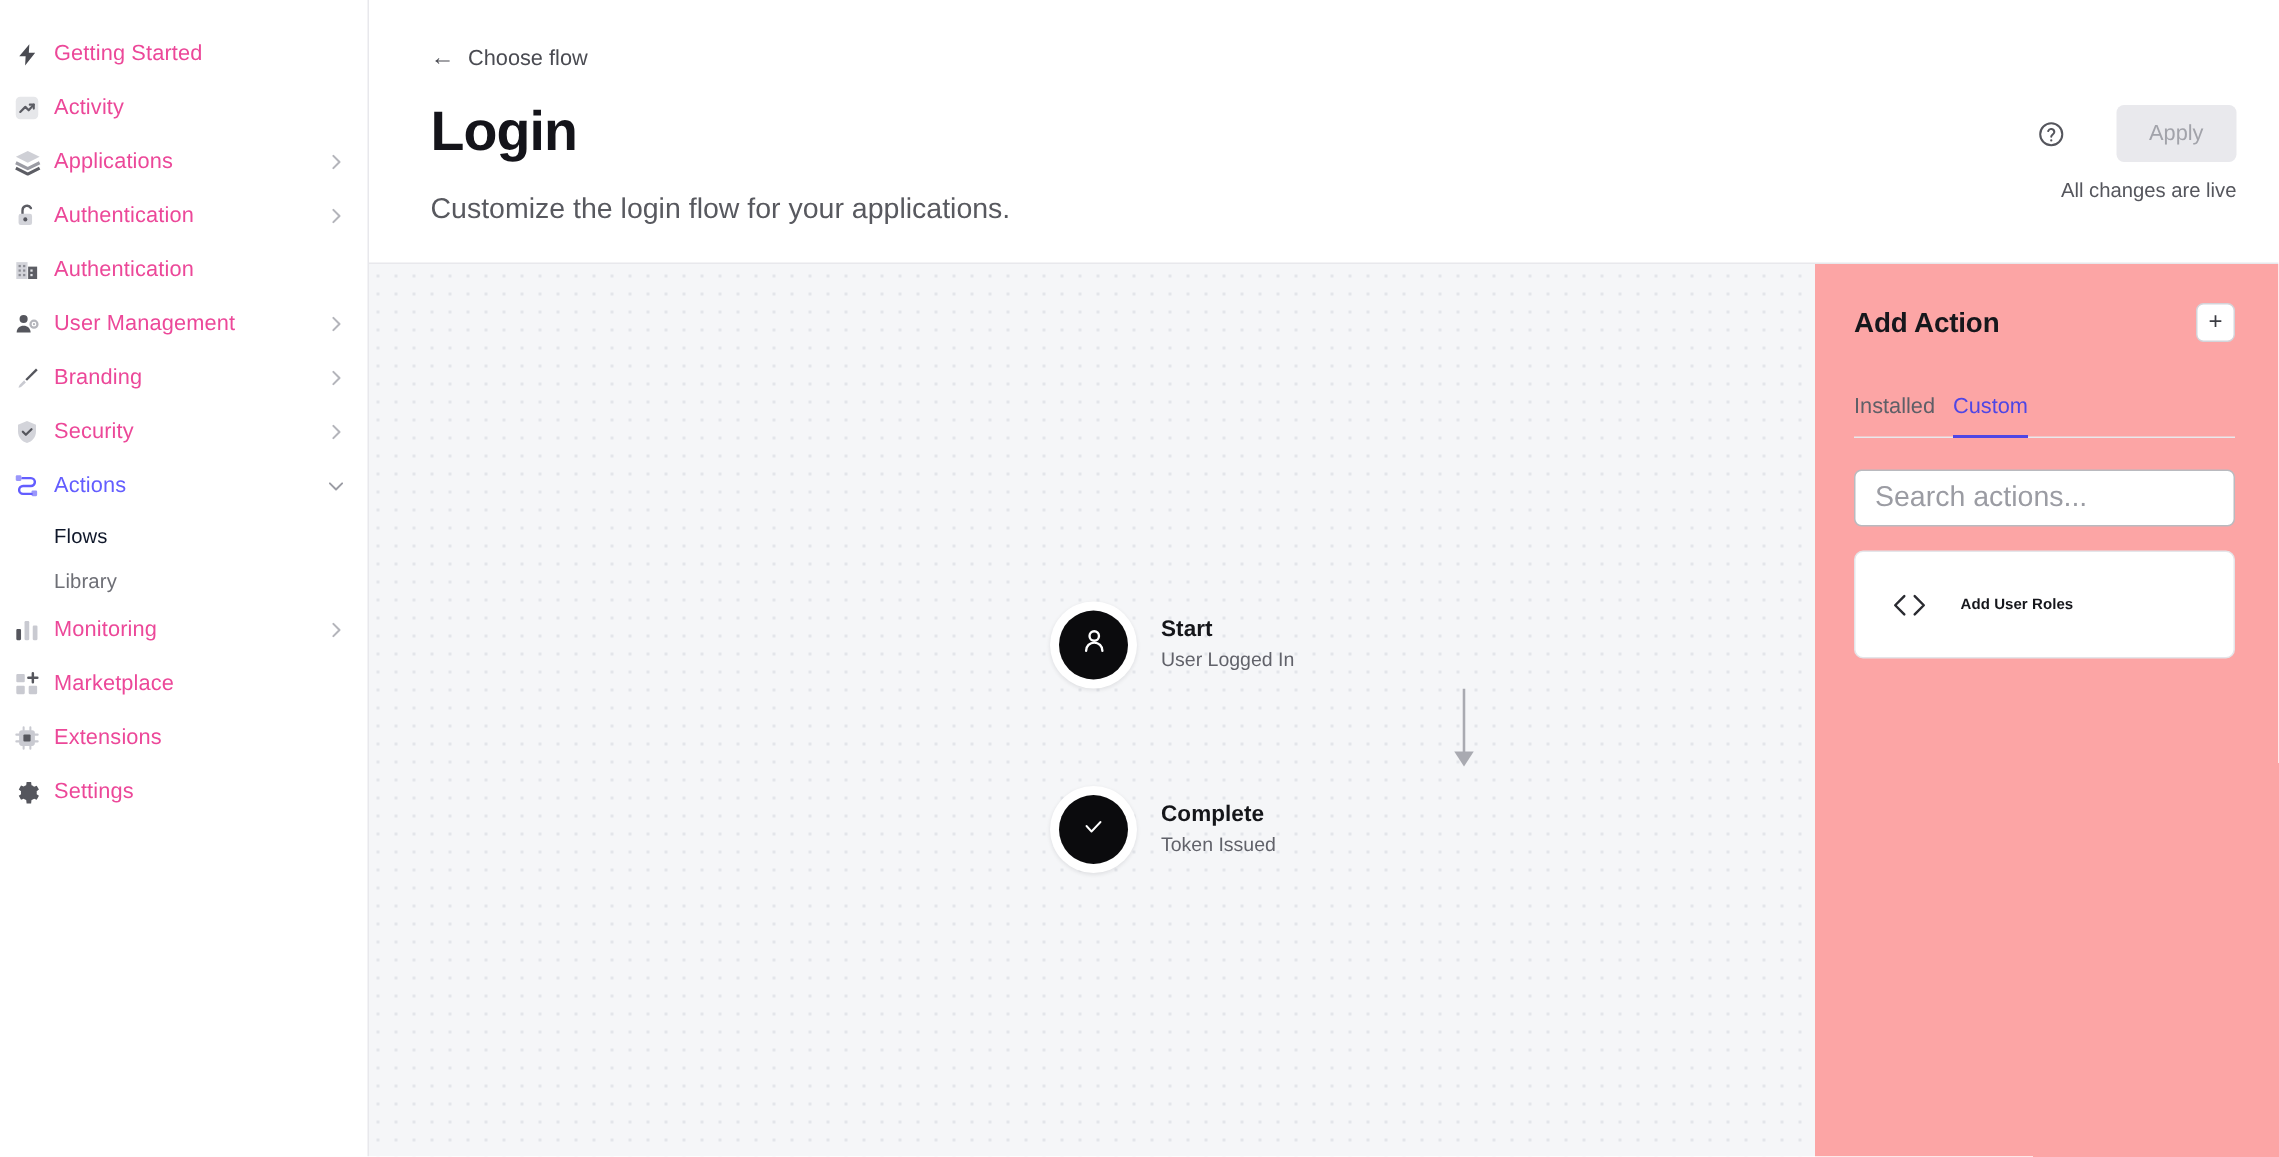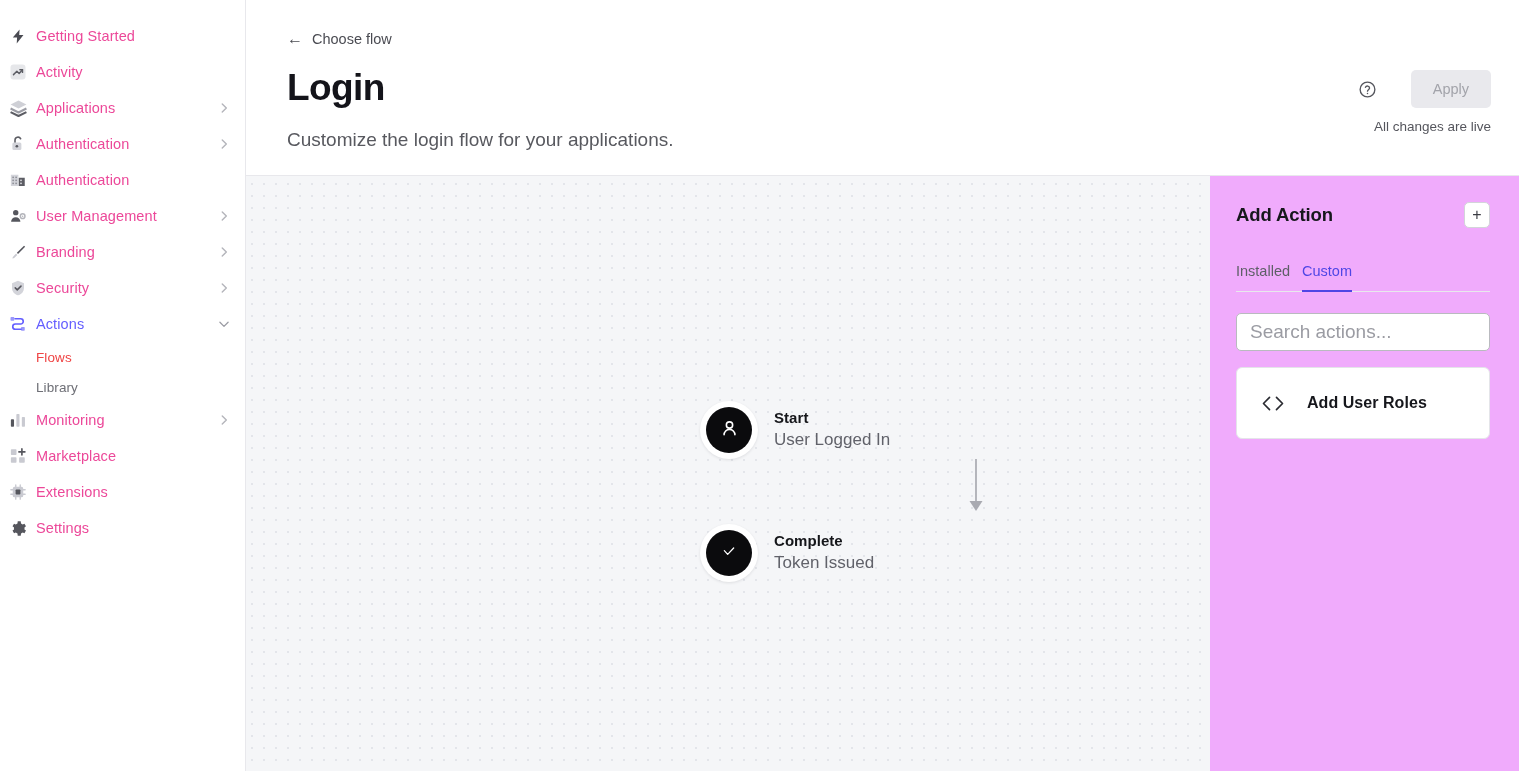--- a/index.html
+++ b/index.html
@@ -47,21 +47,21 @@
     flex: 0 0 14px;
     color: #b4b5bb;
   }
   .sub-item {
     display: flex; align-items: center;
     height: 30px;
     padding-left: 36px;
     cursor: pointer;
   }
   .sub-label { font-size: 13.5px; color: #6e6f76; letter-spacing: 0.1px; }
-  .sub-item.active .sub-label { color: #ef4444; }
+  .sub-item.active .sub-label { color: #0f172a; }
 
   
   #main { flex: 1; display: flex; flex-direction: column; height: 771px; min-width: 0; }
 
   #header {
     height: 176px;
     background: #ffffff;
     border-bottom: 1px solid #e8e8ec;
     position: relative;
     flex: 0 0 176px;
@@ -157,31 +157,31 @@
   }
   .node-text { margin-left: 16px; }
   .node-title {
     font-size: 15px;
     font-weight: 700;
     color: #15161a;
     line-height: 1.25;
     letter-spacing: 0.05px;
   }
   .node-sub {
-    font-size: 17px;
+    font-size: 13px;
     color: #61626a;
     line-height: 1.3;
     margin-top: 2px;
   }
   #connector { position: absolute; left: 710px; top: 283px; }
 
   
   #panel {
     flex: 1;
-    background: #f0abfc;
+    background: #fca5a5;
     min-width: 0;
     padding: 26px 29px 0 26px;
   }
   #panel-head {
     display: flex; align-items: center; justify-content: space-between;
   }
   #panel-title {
     font-size: 18.5px; font-weight: 700; color: #16171c; letter-spacing: -0.1px;
   }
   .plus-btn {
@@ -237,21 +237,21 @@
     background: #fff;
     cursor: pointer;
   }
   .card-icon {
     flex: 0 0 28px;
     display: flex; align-items: center; justify-content: center;
     color: #2a2b31;
     margin-right: 20px;
   }
   .card-label {
-    font-size: 16px;
+    font-size: 10px;
     font-weight: 700;
     color: #16171c;
     letter-spacing: 0.05px;
   }
 </style>
 </head>
 <body>
 
 <div id="app">
 

